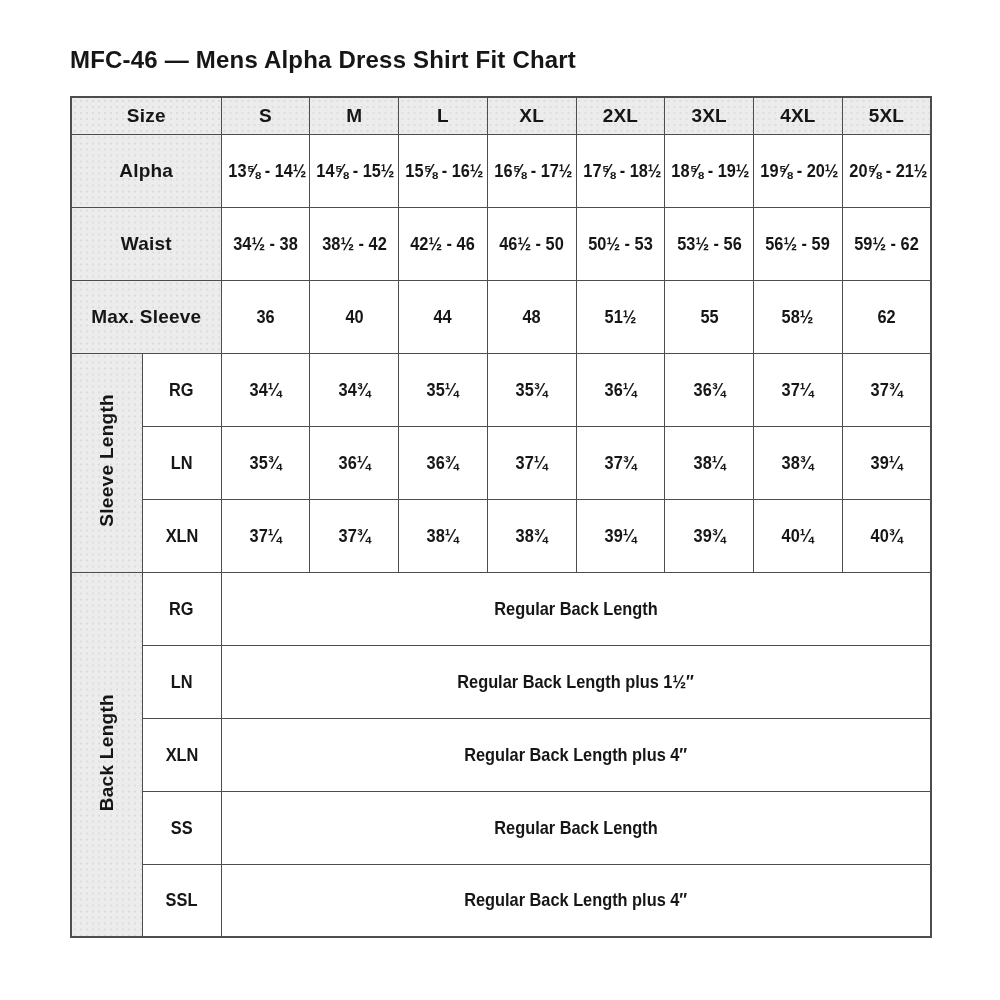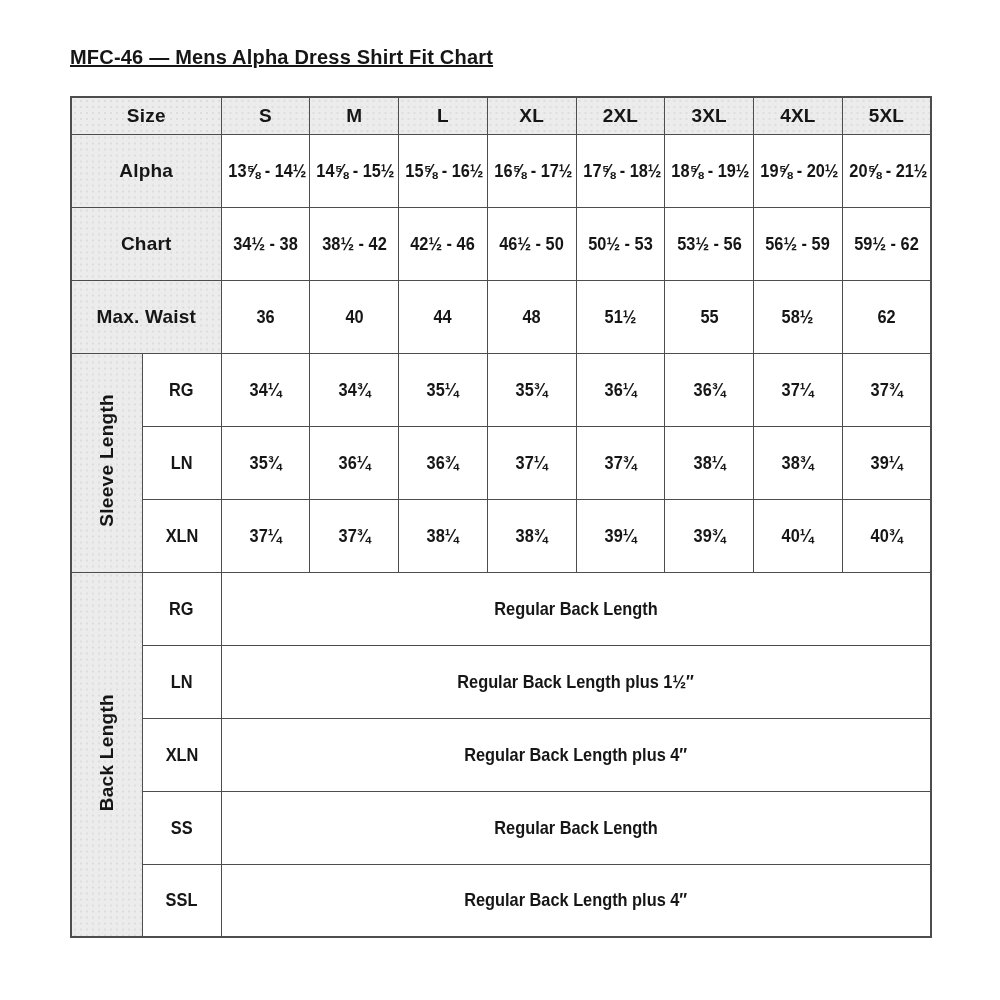--- a/index.html
+++ b/index.html
@@ -8,25 +8,24 @@
     width: 1000px;
     height: 1000px;
     background: #ffffff;
     font-family: "Liberation Sans", sans-serif;
     color: #161616;
   }
   .title {
     position: absolute;
     left: 70px;
     top: 46px;
-    font-size: 20px;
+    font-size: 24px;
     font-weight: bold;
     letter-spacing: 0.2px;
     white-space: nowrap;
-    text-decoration: underline;
   }
   table.fit {
     position: absolute;
     left: 70px;
     top: 96px;
     width: 860px;
     border-collapse: collapse;
     table-layout: fixed;
     border: 2px solid #4d4d4d;
   }
@@ -107,33 +106,33 @@
       <td><span class="val">14⅝ - 15½</span></td>
       <td><span class="val">15⅝ - 16½</span></td>
       <td><span class="val">16⅝ - 17½</span></td>
       <td><span class="val">17⅝ - 18½</span></td>
       <td><span class="val">18⅝ - 19½</span></td>
       <td><span class="val">19⅝ - 20½</span></td>
       <td><span class="val">20⅝ - 21½</span></td>
     </tr>
 
     <tr class="r">
-      <td colspan="2" class="gray hdr">Chart</td>
+      <td colspan="2" class="gray hdr">Waist</td>
       <td><span class="val">34½ - 38</span></td>
       <td><span class="val">38½ - 42</span></td>
       <td><span class="val">42½ - 46</span></td>
       <td><span class="val">46½ - 50</span></td>
       <td><span class="val">50½ - 53</span></td>
       <td><span class="val">53½ - 56</span></td>
       <td><span class="val">56½ - 59</span></td>
       <td><span class="val">59½ - 62</span></td>
     </tr>
 
     <tr class="r">
-      <td colspan="2" class="gray hdr">Max. Waist</td>
+      <td colspan="2" class="gray hdr">Max. Sleeve</td>
       <td><span class="val">36</span></td>
       <td><span class="val">40</span></td>
       <td><span class="val">44</span></td>
       <td><span class="val">48</span></td>
       <td><span class="val">51½</span></td>
       <td><span class="val">55</span></td>
       <td><span class="val">58½</span></td>
       <td><span class="val">62</span></td>
     </tr>
 

